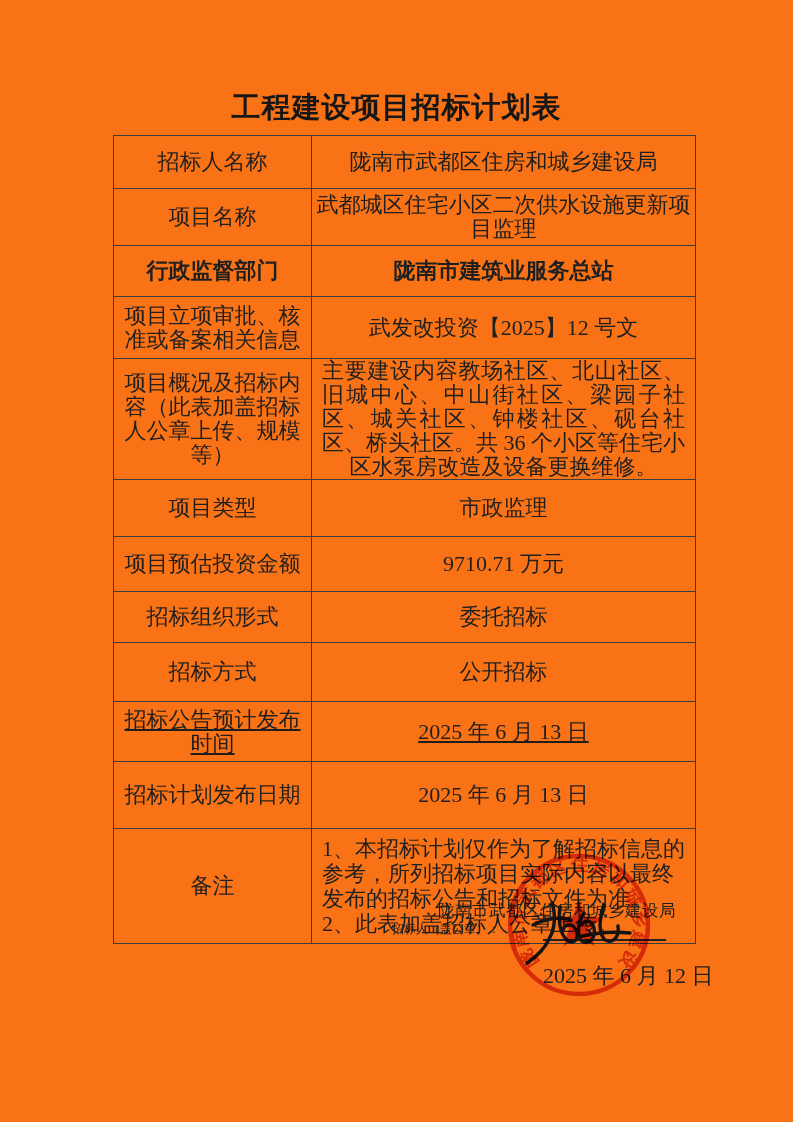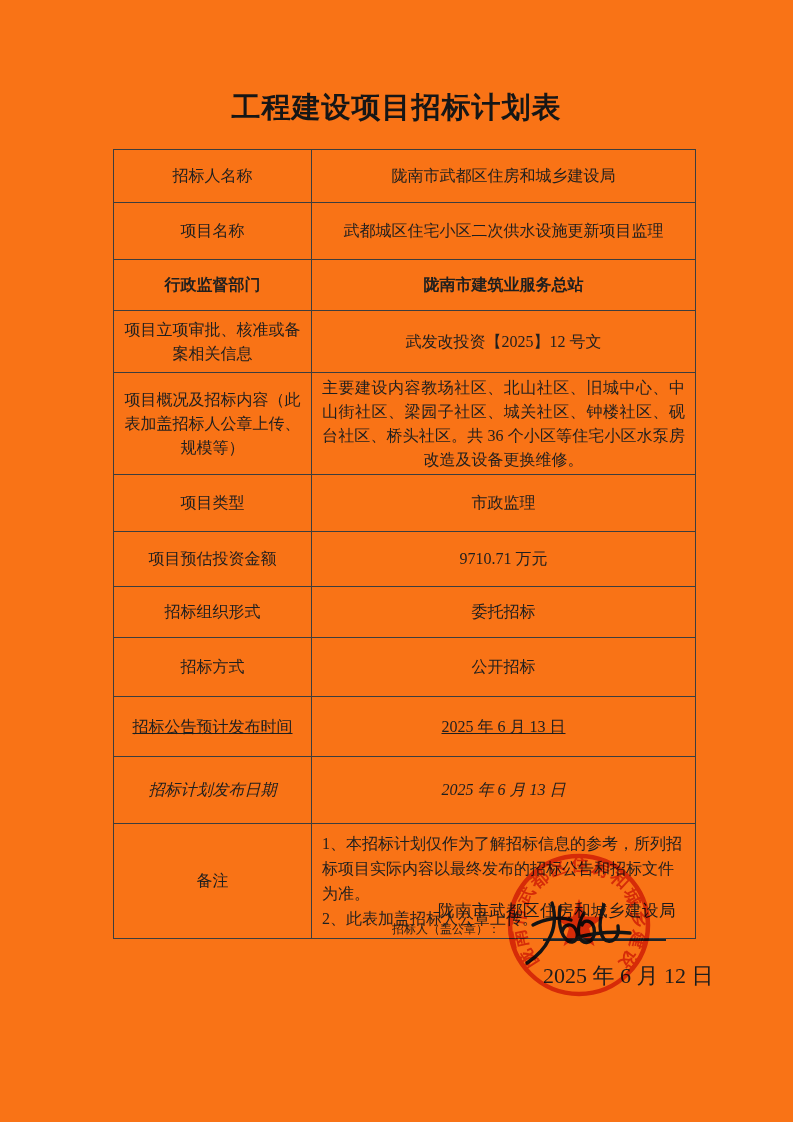--- a/index.html
+++ b/index.html
@@ -24,25 +24,25 @@
     margin: 0;
     text-align: center;
     font-size: 29px;
     font-weight: bold;
     letter-spacing: 1px;
     color: #161616;
   }
   table.plan-table {
     position: absolute;
     left: 113px;
-    top: 149px;
+    top: 135px;
     width: 564px;
     border-collapse: collapse;
     table-layout: fixed;
-    font-size: 16px;
+    font-size: 22px;
   }
   table.plan-table td {
     border: 1.6px solid #3d3d3d;
     vertical-align: middle;
     text-align: center;
     padding: 2px 4px;
     line-height: 24px;
     color: #1f1f1f;
   }
   td.cell-label { width: 189px; }
@@ -51,21 +51,21 @@
   tr.r1  td { height: 48px; }
   tr.r2  td { height: 52px; }
   tr.r3  td { height: 46px; font-weight: bold; }
   tr.r4  td { height: 57px; }
   tr.r5  td { height: 97px; }
   tr.r6  td { height: 52px; }
   tr.r7  td { height: 50px; }
   tr.r8  td { height: 46px; }
   tr.r9  td { height: 54px; }
   tr.r10 td { height: 55px; text-decoration: underline; }
-  tr.r11 td { height: 62px; font-style: italic; }
+  tr.r11 td { height: 62px; }
   tr.r12 td { height: 102px; }
 
   td.cell-value.justify {
     text-align: justify;
     text-align-last: center;
     padding: 0 10px;
   }
   td.cell-value.remarks {
     text-align: left;
     padding: 6px 10px;

